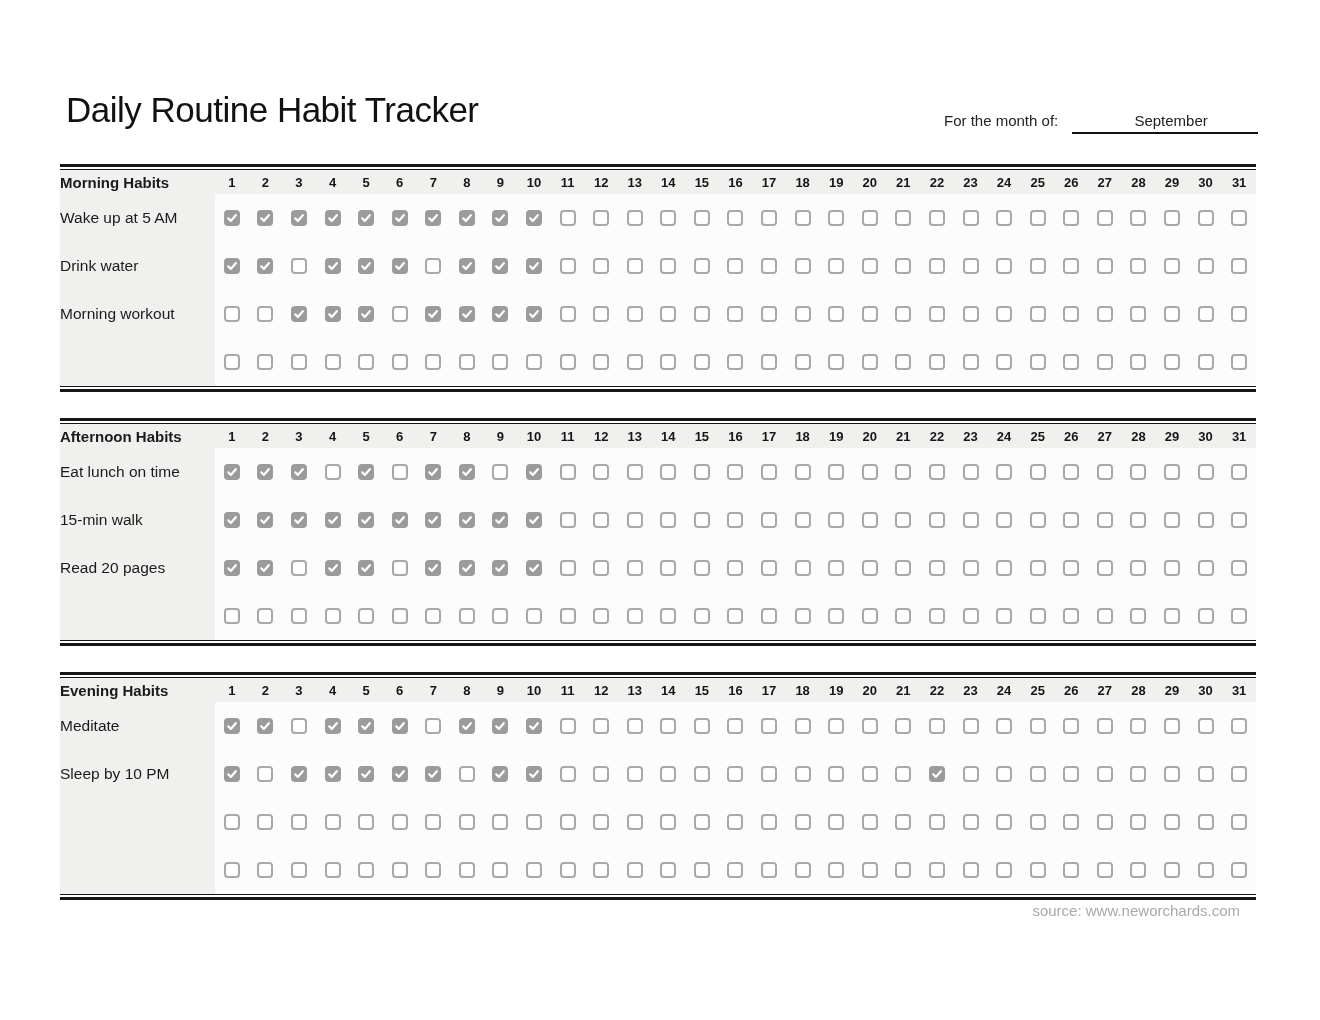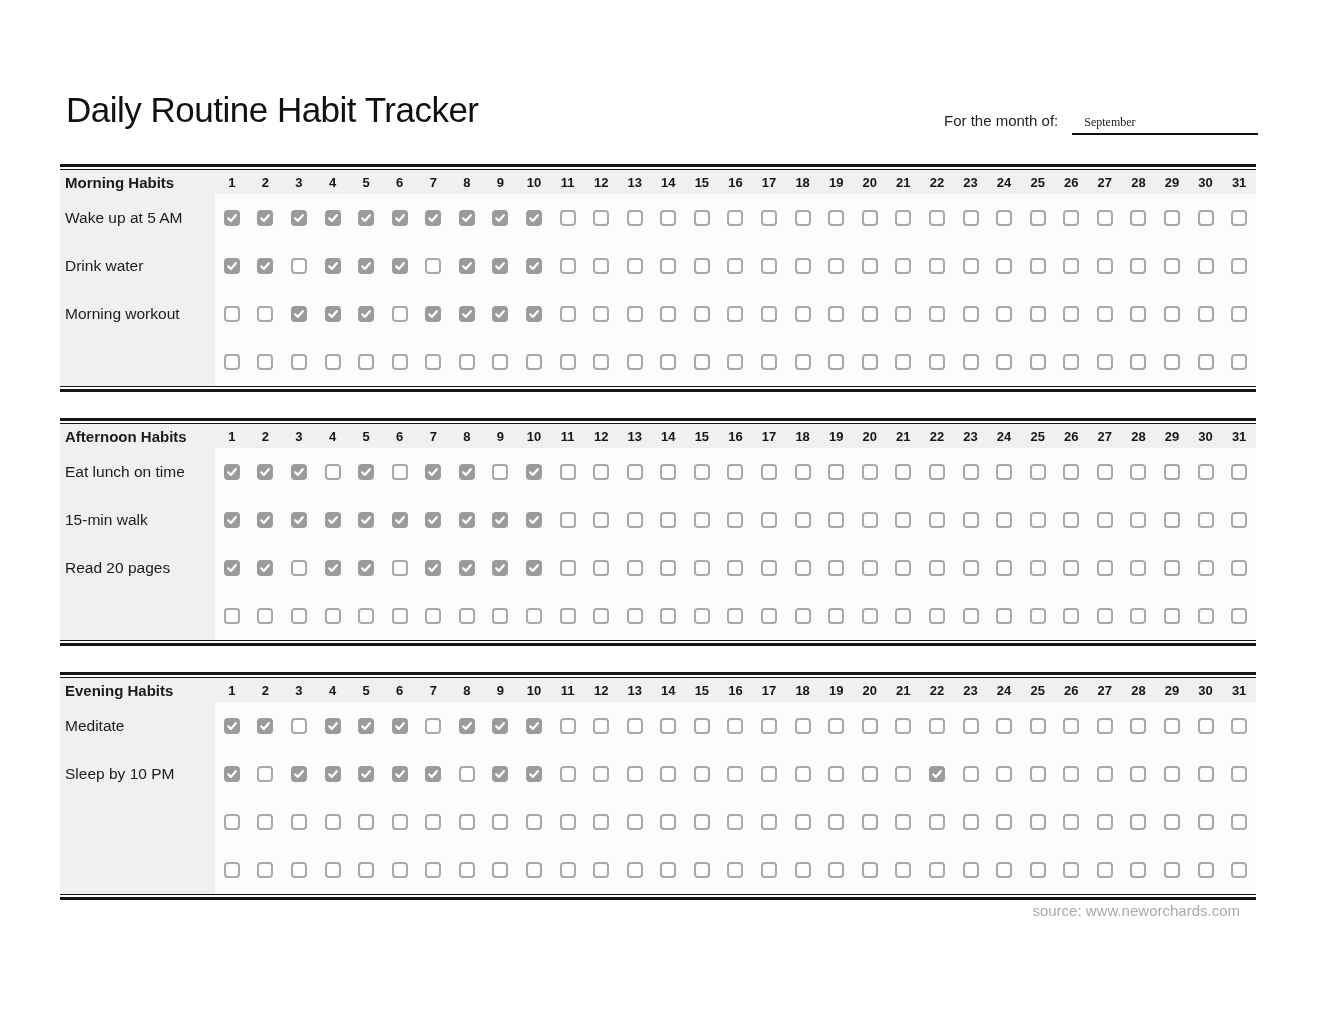--- a/index.html
+++ b/index.html
@@ -13,27 +13,27 @@
   }
   .page { position: absolute; inset: 0; background: #fff; }
 
   
   .page-title {
     position: absolute; left: 66px; top: 90px;
     font-size: 35px; font-weight: 400; letter-spacing: -0.5px; color: #111;
   }
   .month-field {
     position: absolute; left: 944px; top: 112px; width: 314px;
-    display: flex; align-items: baseline;
+    display: flex; align-items: baseline; text-align: center;
   }
   .month-label { font-size: 15px; color: #222; white-space: nowrap; }
   .month-value {
     flex: 1; margin-left: 14px; padding: 0 0 3px 12px;
     border-bottom: 2px solid #111;
-    font-size: 12px; color: #222; font-family: Liberation Serif, serif;
+    font-size: 15px; color: #222;
   }
 
   
   .sections { position: absolute; left: 60px; top: 164px; width: 1196px; }
   .section {
     border-top: 3px solid #161616;
     border-bottom: 3px solid #161616;
     margin-bottom: 26px;
     background: #fff;
   }
@@ -42,21 +42,20 @@
     border-bottom: 1.5px solid #161616;
     margin: 2px 0;
     background: #fcfcfc;
   }
   .row { display: flex; height: 48px; }
   .row.header { height: 24px; background: var(--header-bg, #f0f0ee); }
   .label-cell {
     width: 155px; flex: 0 0 155px;
     background: var(--label-bg, #f0f0ee);
     display: flex; align-items: center;
-    padding-left: 5px;
     font-size: 15.5px; color: #1b1b1b;
     overflow: hidden; white-space: nowrap;
   }
   .row.header .label-cell { font-size: 15px; font-weight: 700; background: transparent; }
   .day-cell {
     flex: 1 1 0; display: flex; align-items: center; justify-content: center;
   }
   .day-num { font-size: 13px; font-weight: 700; color: #161616; }
 
   

